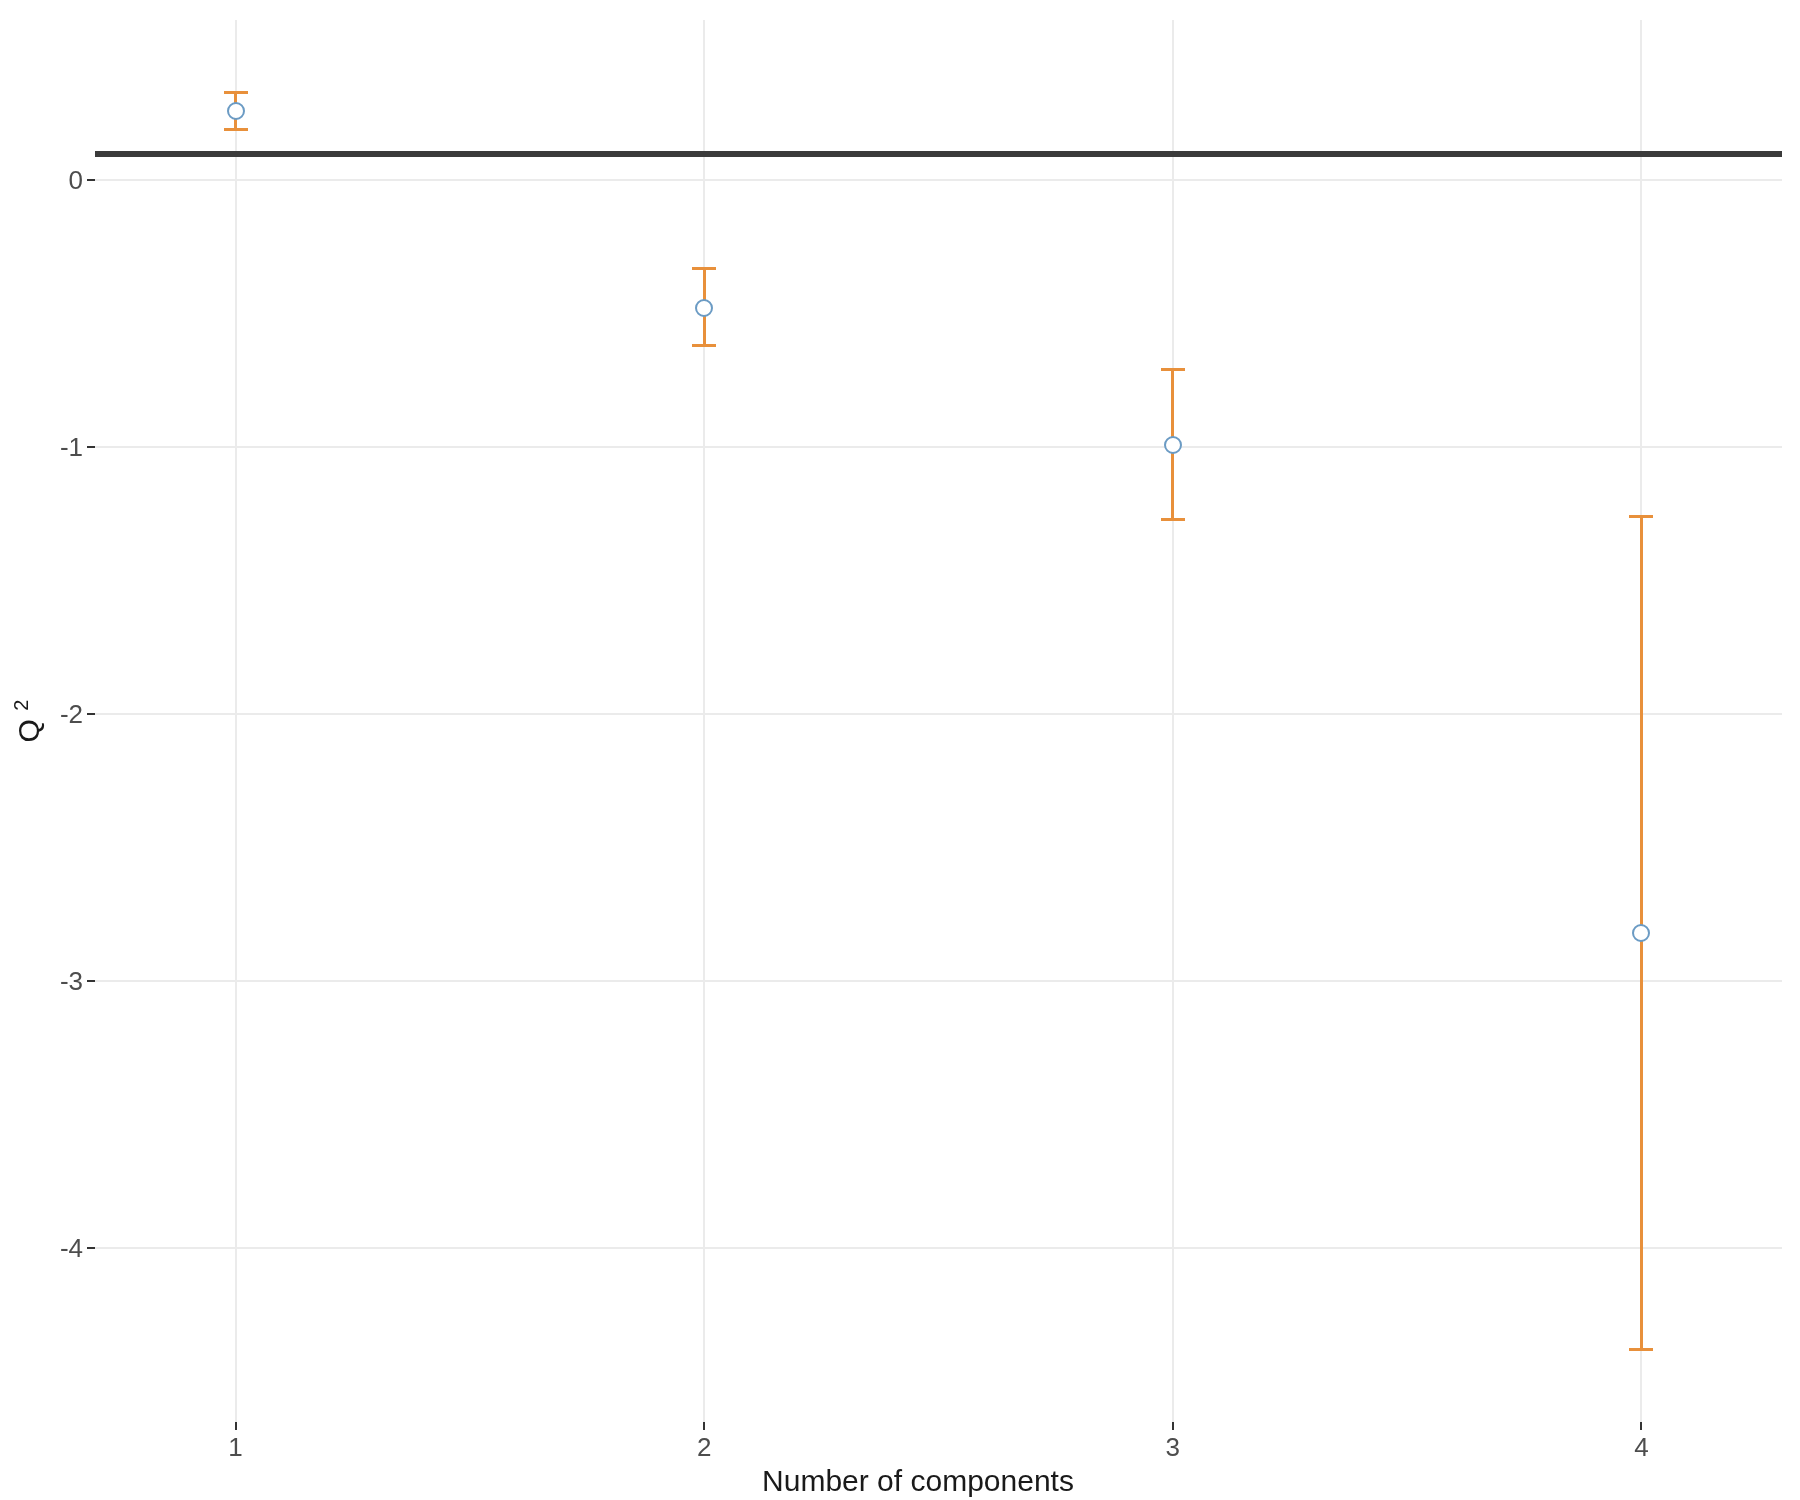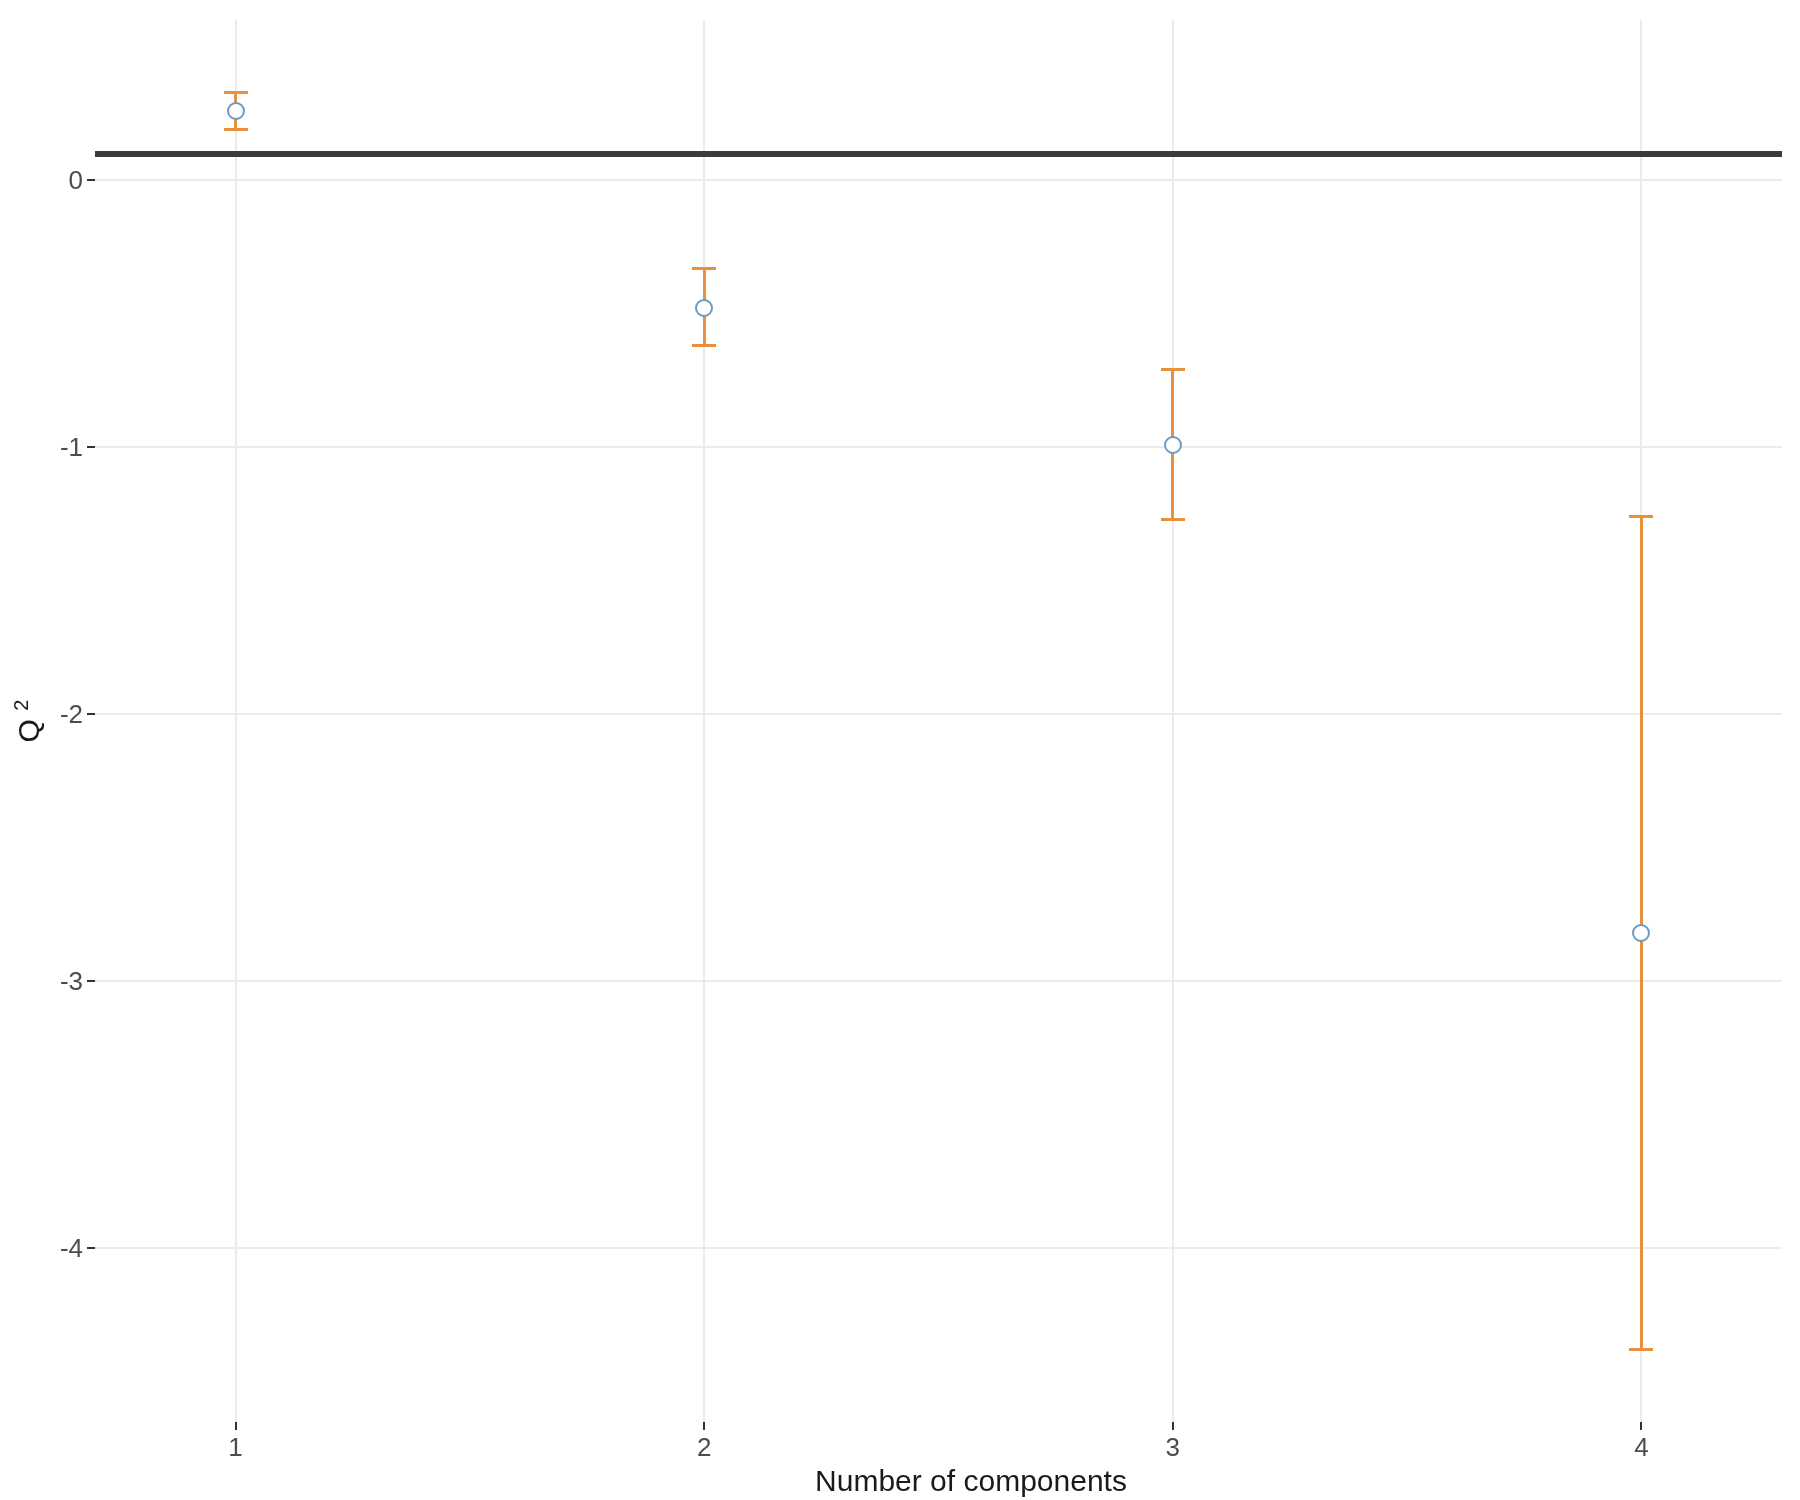--- a/index.html
+++ b/index.html
@@ -83,21 +83,21 @@
     transform: translate(-50%, -50%);
     box-sizing: border-box;
   }
 </style>
 </head>
 <body>
 
 <div class="chart-wrap">
   <div class="panel" id="panel" style="left: 95px; top: 20px; width: 1687px; height: 1402px;"></div>
 
-  <div class="axis-title-x" id="xlab" style="left: 971px; top: 1464px;">
+  <div class="axis-title-x" id="xlab" style="left: 918px; top: 1464px;">
     <span>Number of components</span>
   </div>
   <div class="axis-title-y" id="ylab" style="left: 28px; top: 721px;">
     <span>Q&nbsp;</span><sup>2</sup>
   </div>
 <div class="grid-line-v" style="left: 234.583px; top: 20px; height: 1402px;"></div>
     <div class="tick-mark-x" style="left: 234.583px; top: 1422px;"></div>
     <div class="tick-label-x" style="left: 235.583px; top: 1432px;">1</div>
     <div class="grid-line-v" style="left: 703.194px; top: 20px; height: 1402px;"></div>
     <div class="tick-mark-x" style="left: 703.194px; top: 1422px;"></div>

